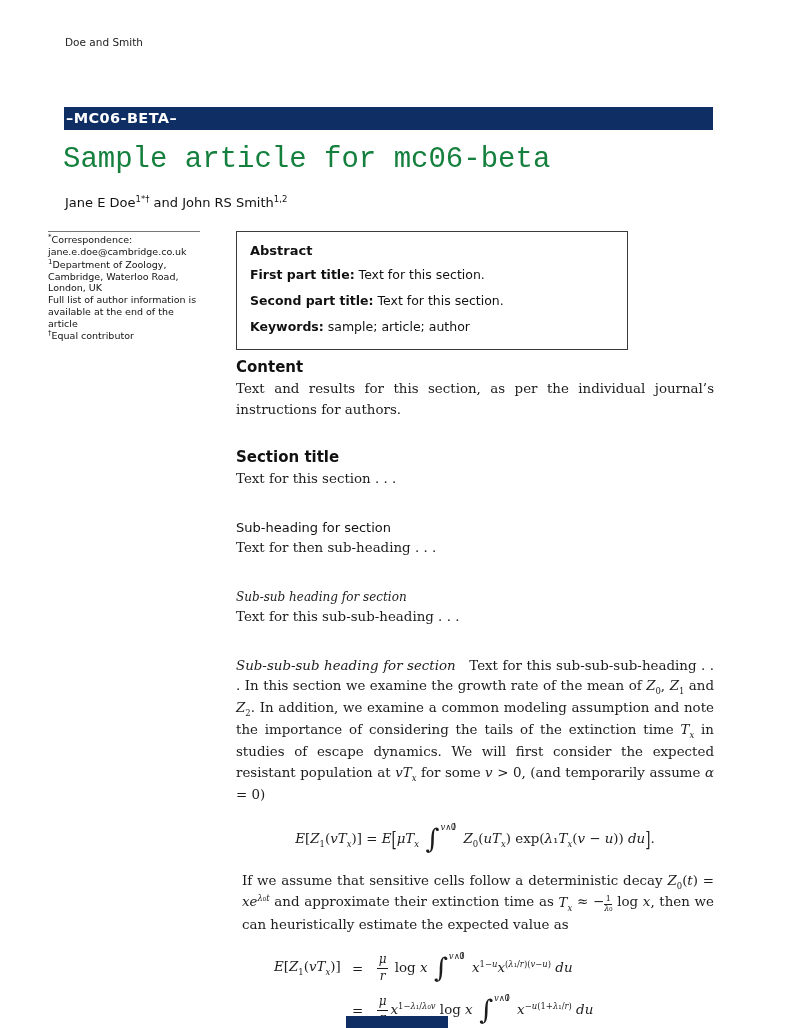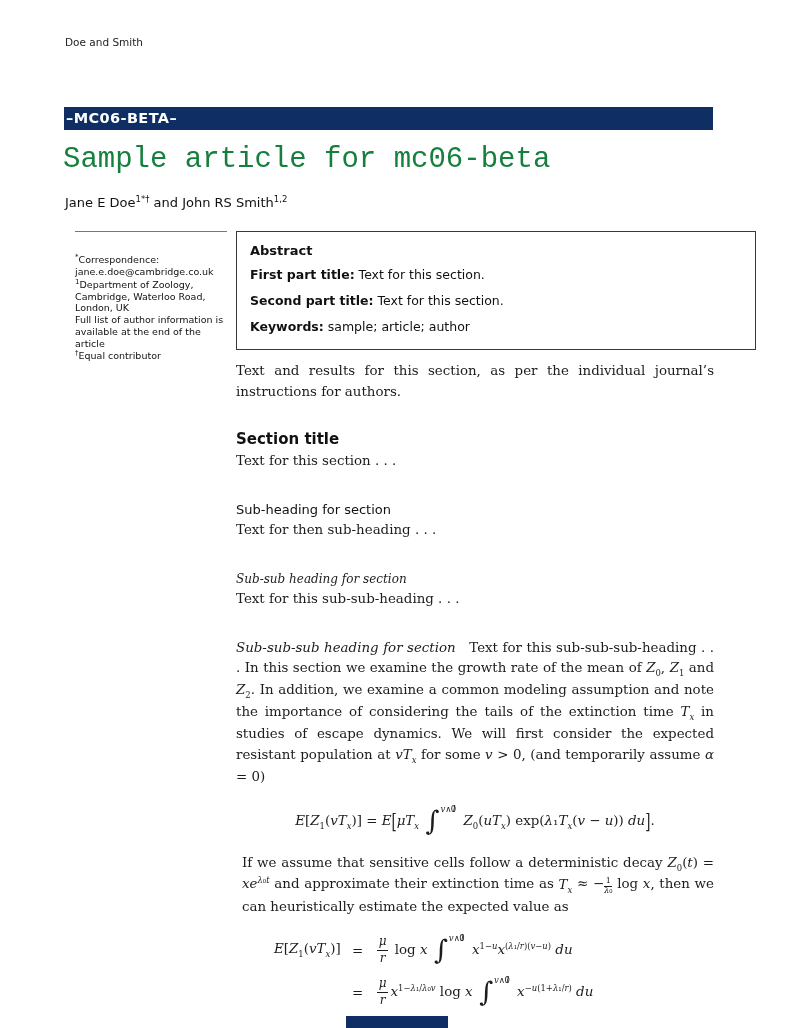--- a/index.html
+++ b/index.html
@@ -12,26 +12,26 @@
             background:#0f2e63; color:#ffffff; font-weight:bold; font-size:14.5px;
             line-height:23px; padding-left:2px; box-sizing:border-box; letter-spacing:0.4px;
             font-family:"DejaVu Sans", sans-serif; }
 
   .title { position:absolute; left:63px; top:143px; font-size:29px; color:#15803d;
            font-family:Liberation Mono, monospace; }
 
   .authors { position:absolute; left:65px; top:194px; font-size:13px; color:#111111; }
   .authors sup { font-size:8.5px; }
 
-  .sidebar { position:absolute; left:75px; top:231px; width:152px;
-             border-top:1px solid #777777; padding-top:21px;
+  .sidebar { position:absolute; left:48px; top:231px; width:152px;
+             border-top:1px solid #777777; padding-top:1px;
              font-size:9.5px; line-height:1.24; color:#111111; }
   .sidebar sup { font-size:7px; }
 
-  .abstract { position:absolute; left:236px; top:231px; width:520px; box-sizing:border-box;
+  .abstract { position:absolute; left:236px; top:231px; width:392px; box-sizing:border-box;
               border:1.4px solid #3a3a3a; padding:11px 13px 13px; font-size:12.5px; color:#111111; }
   .abstract .h { font-weight:bold; font-size:13px; }
   .abstract .row { margin-top:9px; line-height:1.35; }
   .abstract b { font-weight:bold; }
 
   .main { position:absolute; left:236px; top:358px; width:478px; color:#1c1c1c; }
   .shead { font-family:"DejaVu Sans", sans-serif; font-weight:bold; font-size:15px; color:#111111; }
   .sect2 { margin-top:27px; }
   .body-p { font-family:"DejaVu Serif", serif; font-size:13.4px; line-height:1.56;
             text-align:justify; margin:3px 0 0 0; }
@@ -92,20 +92,21 @@
   </div>
 
   <div class="abstract">
     <div class="h">Abstract</div>
     <div class="row"><b>First part title:</b> Text for this section.</div>
     <div class="row"><b>Second part title:</b> Text for this section.</div>
     <div class="row"><b>Keywords:</b> sample; article; author</div>
   </div>
 
   <div class="main">
+    <div class="shead">Content</div>
     <p class="body-p">Text and results for this section, as per the individual journal’s instructions for authors.</p>
 
     <div class="shead sect2">Section title</div>
     <p class="body-p">Text for this section . . .</p>
 
     <div class="subhead">Sub-heading for section</div>
     <p class="body-p">Text for then sub-heading . . .</p>
 
     <div class="subsubhead">Sub-sub heading for section</div>
     <p class="body-p">Text for this sub-sub-heading . . .</p>

